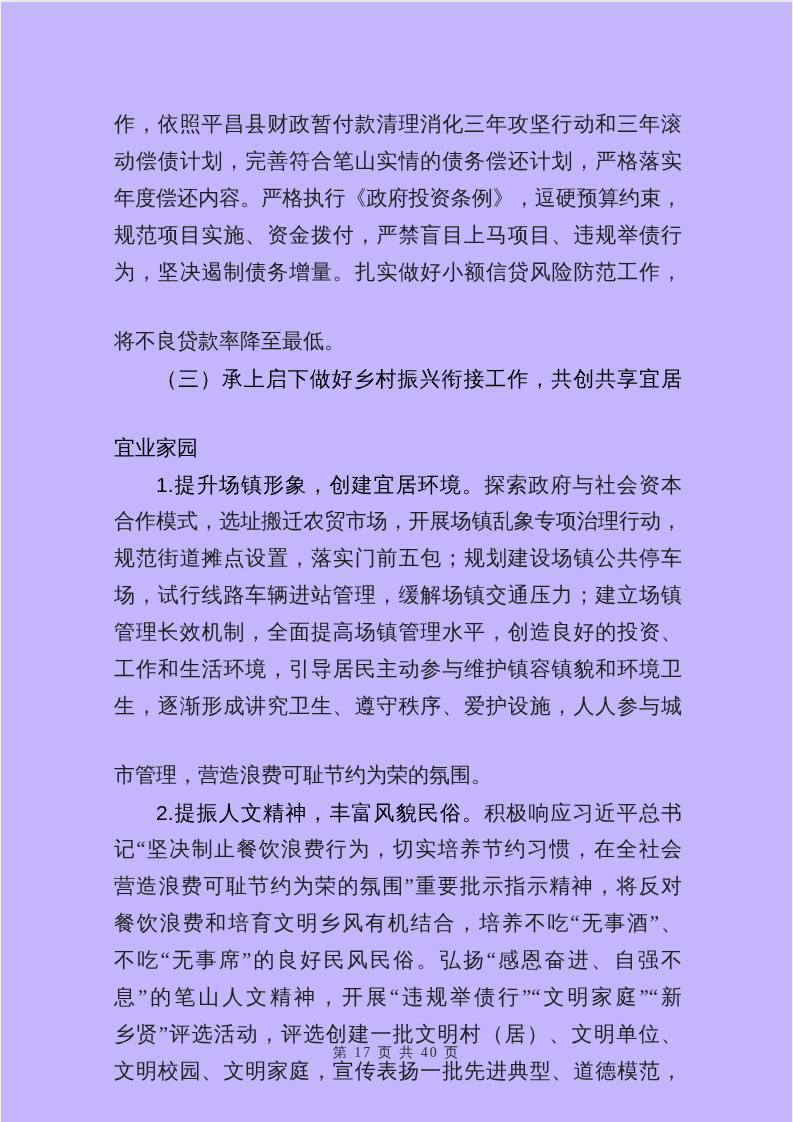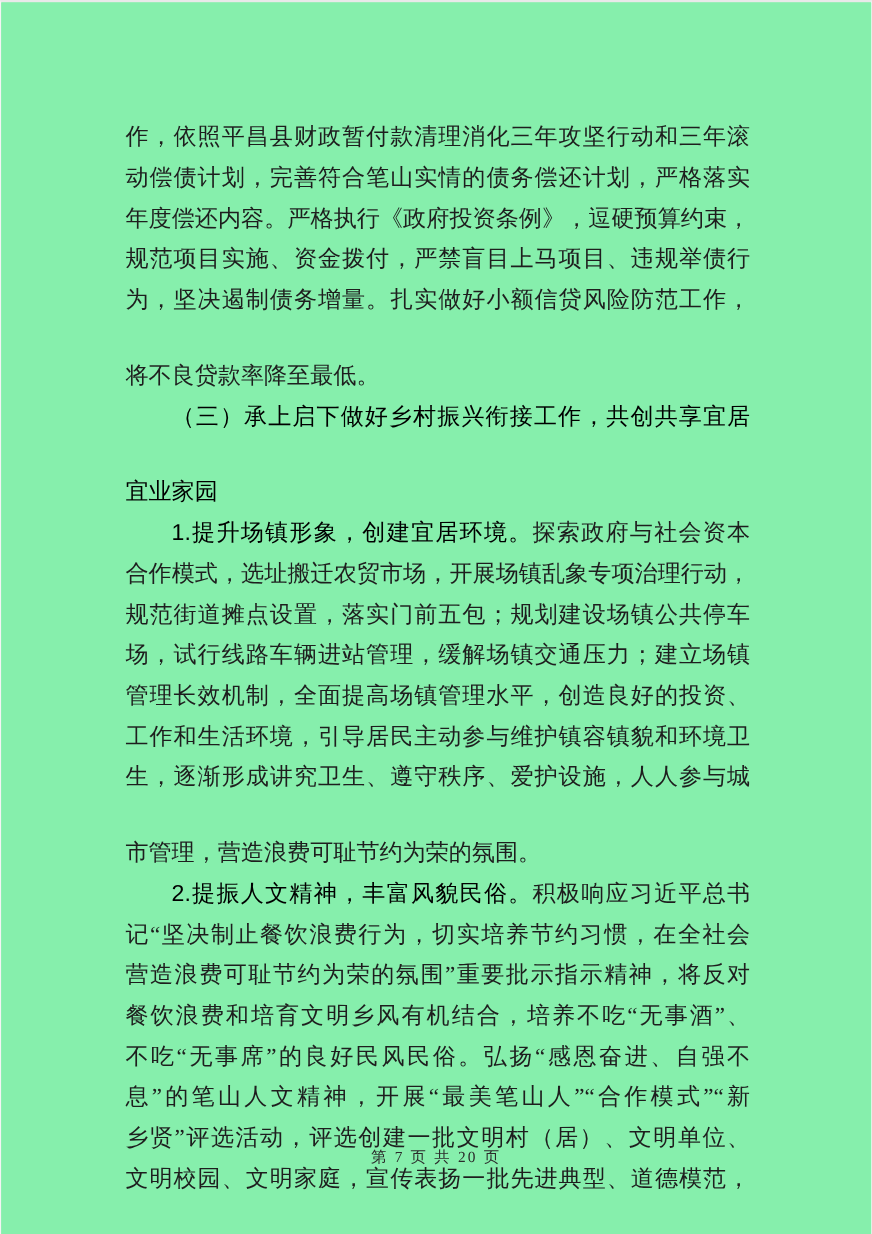--- a/index.html
+++ b/index.html
@@ -8,21 +8,21 @@
     width: 793px;
     height: 1122px;
     background: #ffffff;
     overflow: hidden;
   }
   .page {
     position: absolute;
     left: 0; top: 0;
     width: 793px;
     height: 1122px;
-    background: #86efac;
+    background: #c4b5fd;
     border-top: 2px solid #e9e9e9;
     border-left: 1px solid #f4f4f4;
     border-right: 1px solid #f4f4f4;
     box-sizing: border-box;
     font-family: "Liberation Serif", "DejaVu Serif", serif;
   }
   .content {
     position: absolute;
     left: 113px;
     top: 104px;
@@ -85,18 +85,18 @@
       <div class="line"><span class="seg">场，试行线路车辆进站管理，缓解场镇交通压力；建立场镇</span></div>
       <div class="line"><span class="seg">管理长效机制，全面提高场镇管理水平，创造良好的投资、</span></div>
       <div class="line"><span class="seg">工作和生活环境，引导居民主动参与维护镇容镇貌和环境卫</span></div>
       <div class="line"><span class="seg">生，逐渐形成讲究卫生、遵守秩序、爱护设施，人人参与城</span></div>
       <div class="line align-left"><span class="seg">市管理，营造浪费可耻节约为荣的氛围。</span></div>
       <div class="line indent"><span class="seg bold">2.提振人文精神，丰富风貌民俗。</span><span class="seg">积极响应习近平总书</span></div>
       <div class="line"><span class="seg">记“坚决制止餐饮浪费行为，切实培养节约习惯，在全社会</span></div>
       <div class="line"><span class="seg">营造浪费可耻节约为荣的氛围”重要批示指示精神，将反对</span></div>
       <div class="line"><span class="seg">餐饮浪费和培育文明乡风有机结合，培养不吃“无事酒”、</span></div>
       <div class="line"><span class="seg">不吃“无事席”的良好民风民俗。弘扬“感恩奋进、自强不</span></div>
-      <div class="line"><span class="seg">息”的笔山人文精神，开展“最美笔山人”“合作模式”“新</span></div>
+      <div class="line"><span class="seg">息”的笔山人文精神，开展“违规举债行”“文明家庭”“新</span></div>
       <div class="line"><span class="seg">乡贤”评选活动，评选创建一批文明村（居）、文明单位、</span></div>
       <div class="line"><span class="seg">文明校园、文明家庭，宣传表扬一批先进典型、道德模范，</span></div>
     </div>
-  <div class="footer">第 7 页 共 20 页</div>
+  <div class="footer">第 17 页 共 40 页</div>
 </div>
 
 </body></html>

